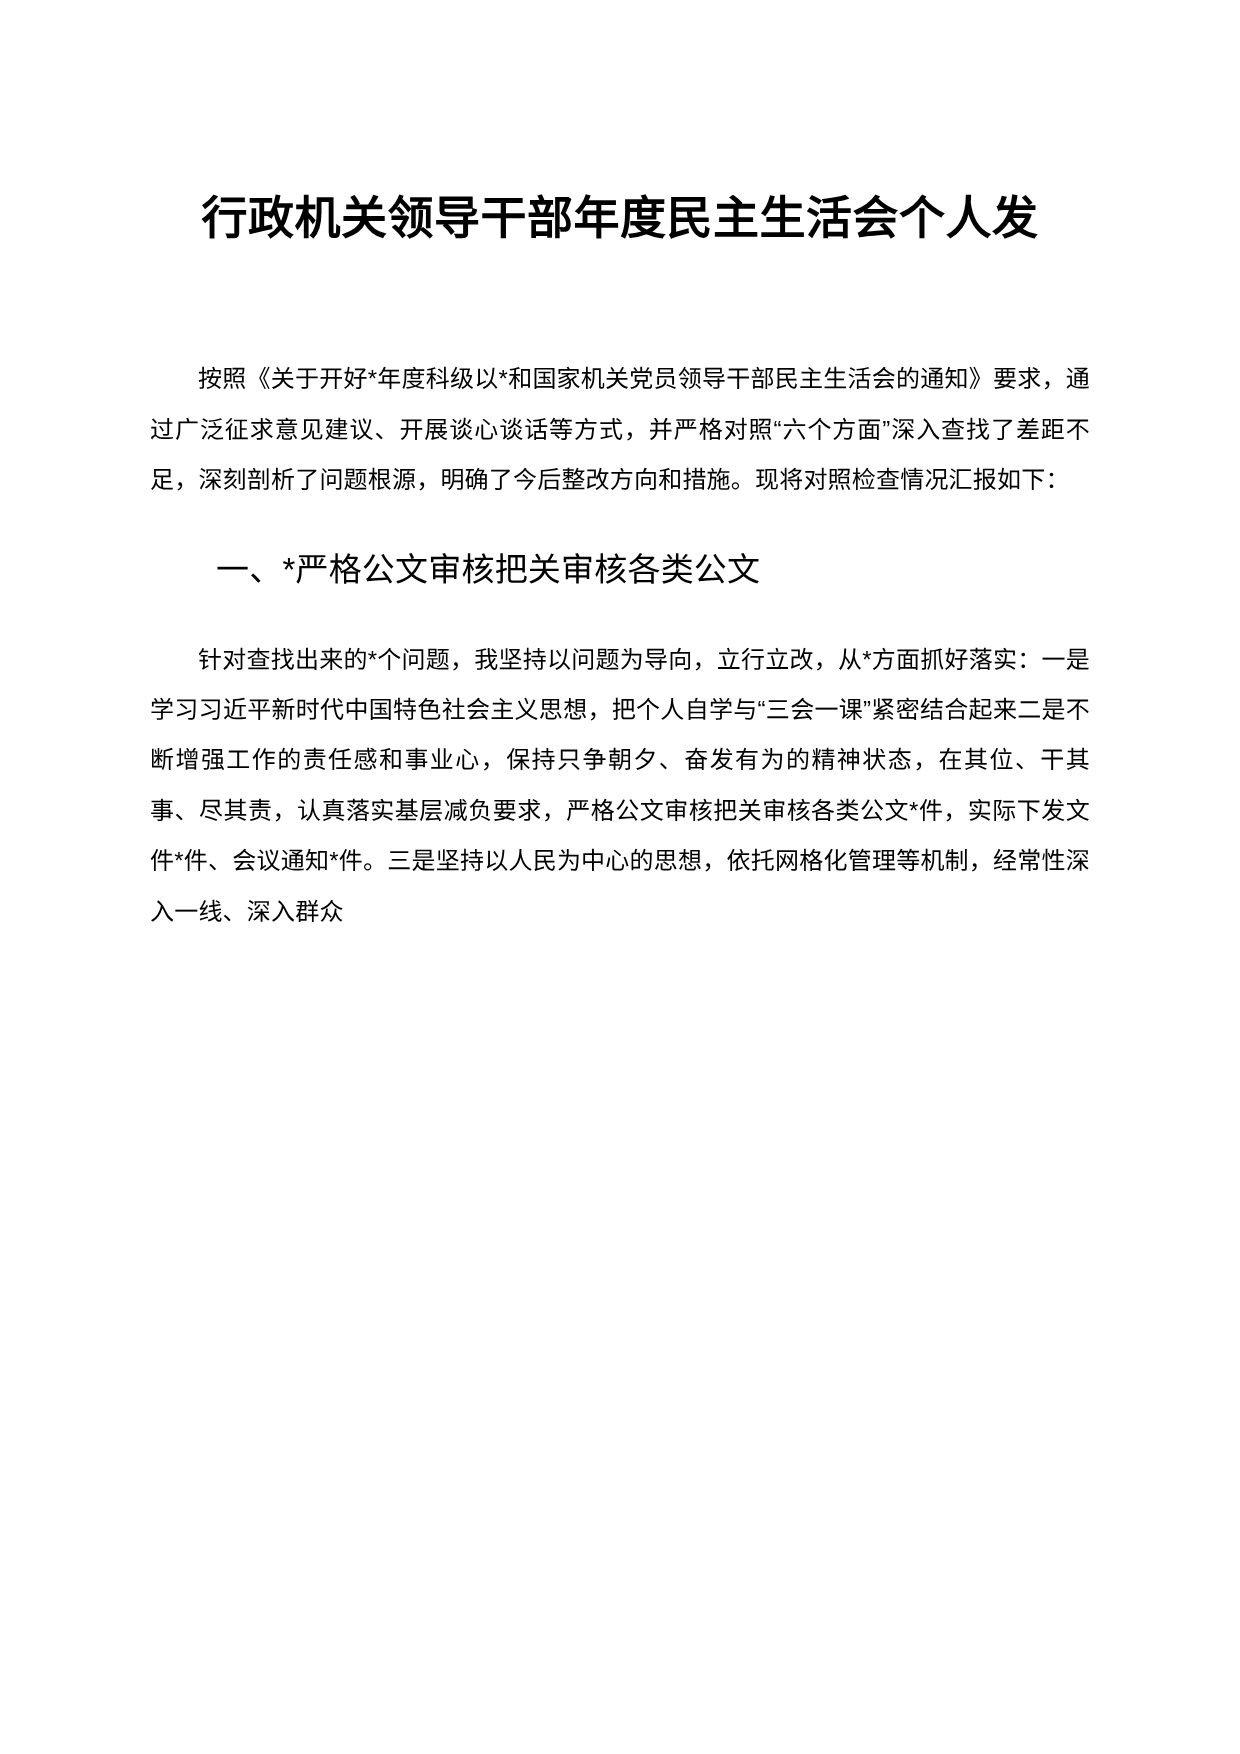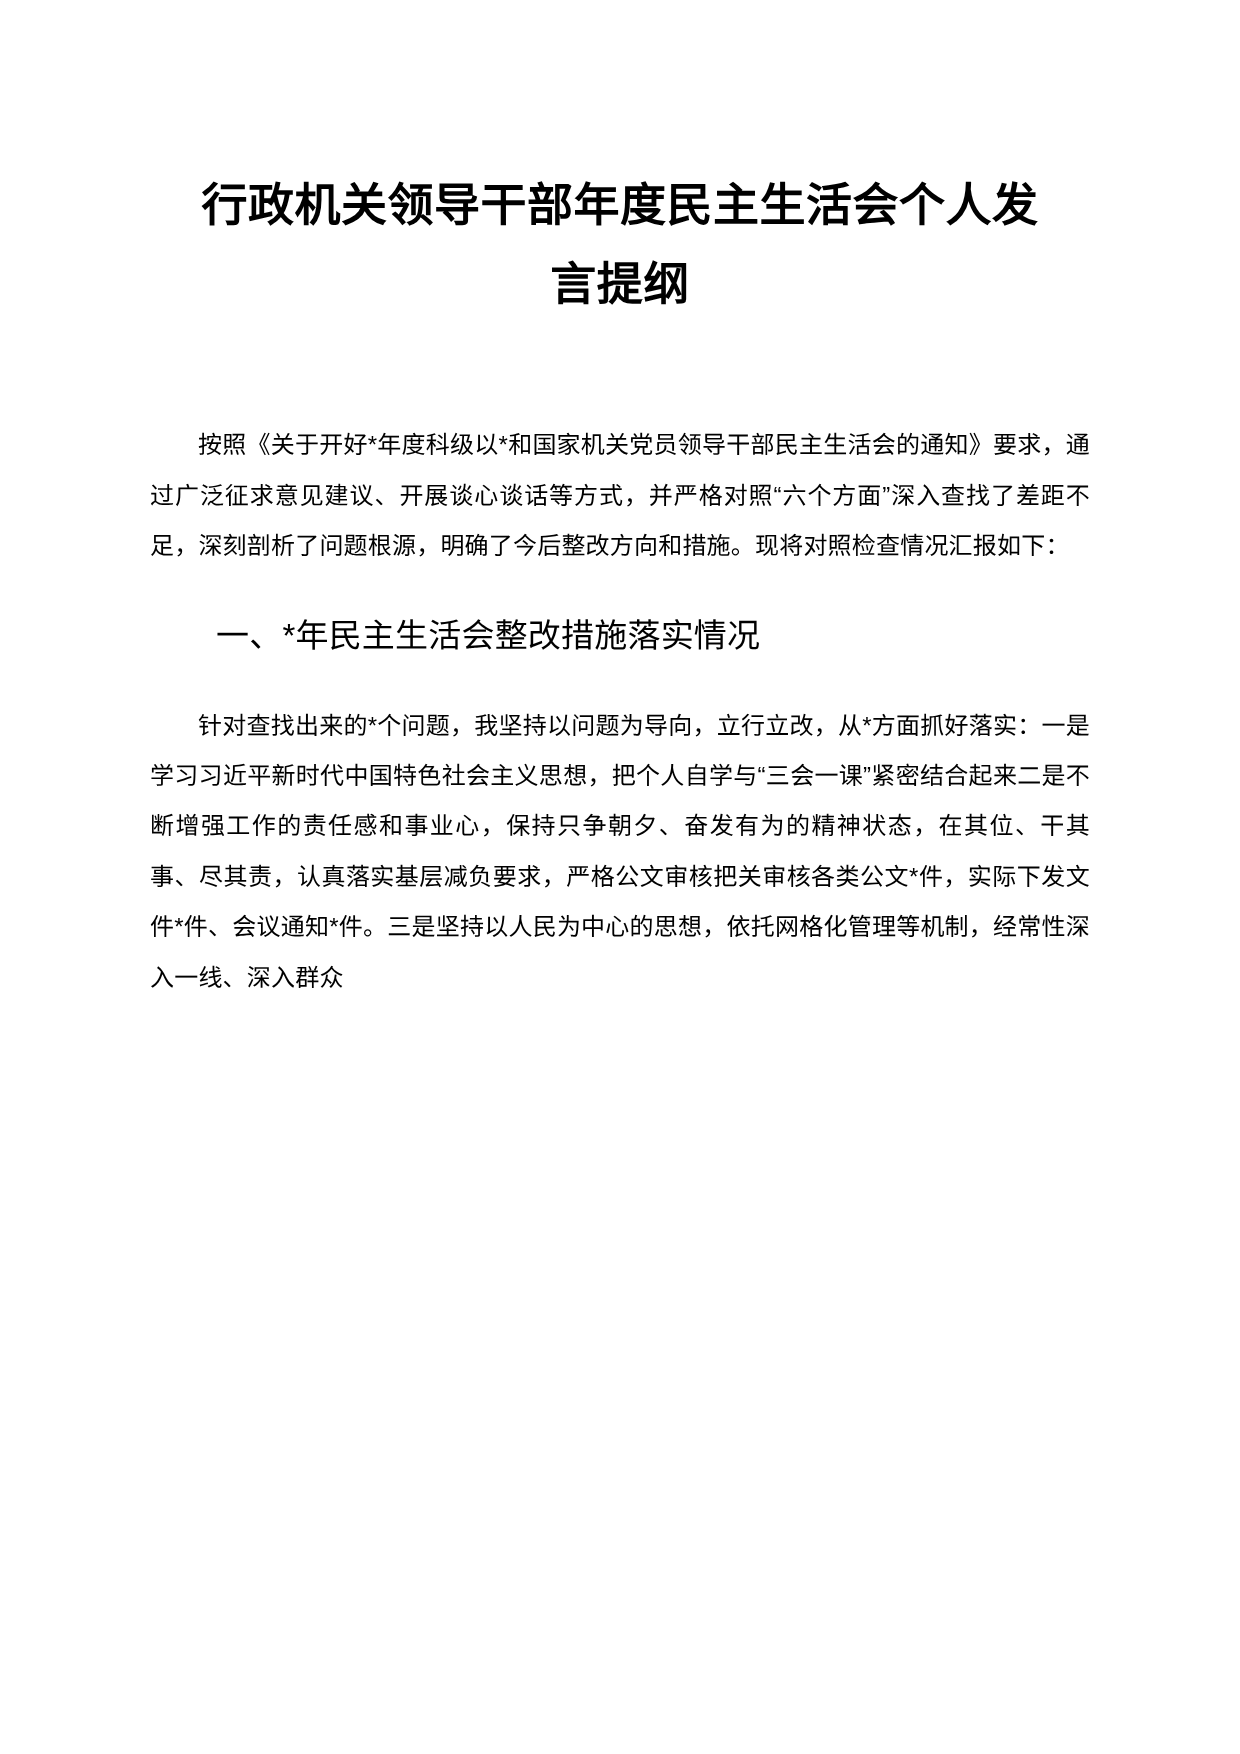--- a/index.html
+++ b/index.html
@@ -9,21 +9,21 @@
     background: #ffffff;
   }
   body {
     font-family: "Liberation Sans", "DejaVu Sans", sans-serif;
     color: #000000;
   }
   .page {
     position: relative;
     width: 1240px;
     height: 1374px;
-    margin: 0 auto;
+    margin: 13px auto;
     background: #ffffff;
     overflow: hidden;
     box-sizing: border-box;
   }
   .content {
     position: absolute;
     left: 150px;
     top: 0;
     width: 940px;
   }
@@ -75,26 +75,25 @@
   }
 </style>
 </head>
 <body>
 
 <div class="page">
   <div class="content">
 
     <h1 class="doc-title">
       <span class="title-inner">行政机关领导干部年度民主生活会个人发</span>
-      <span class="title-inner">言提纲</span>
     </h1>
 
     <div class="body-block">
 
       <p class="para">按照《关于开好*年度科级以*和国家机关党员领导干部民主生活会的通知》要求，通过广泛征求意见建议、开展谈心谈话等方式，并严格对照“六个方面”深入查找了差距不足，深刻剖析了问题根源，明确了今后整改方向和措施。现将对照检查情况汇报如下：</p>
 
-      <h2 class="section-heading">一、*年民主生活会整改措施落实情况</h2>
+      <h2 class="section-heading">一、*严格公文审核把关审核各类公文</h2>
 
       <p class="para para-tail">针对查找出来的*个问题，我坚持以问题为导向，立行立改，从*方面抓好落实：一是学习习近平新时代中国特色社会主义思想，把个人自学与“三会一课”紧密结合起来二是不断增强工作的责任感和事业心，保持只争朝夕、奋发有为的精神状态，在其位、干其事、尽其责，认真落实基层减负要求，严格公文审核把关审核各类公文*件，实际下发文件*件、会议通知*件。三是坚持以人民为中心的思想，依托网格化管理等机制，经常性深入一线、深入群众</p>
 
     </div>
   </div>
 </div>
 
 </body></html>

